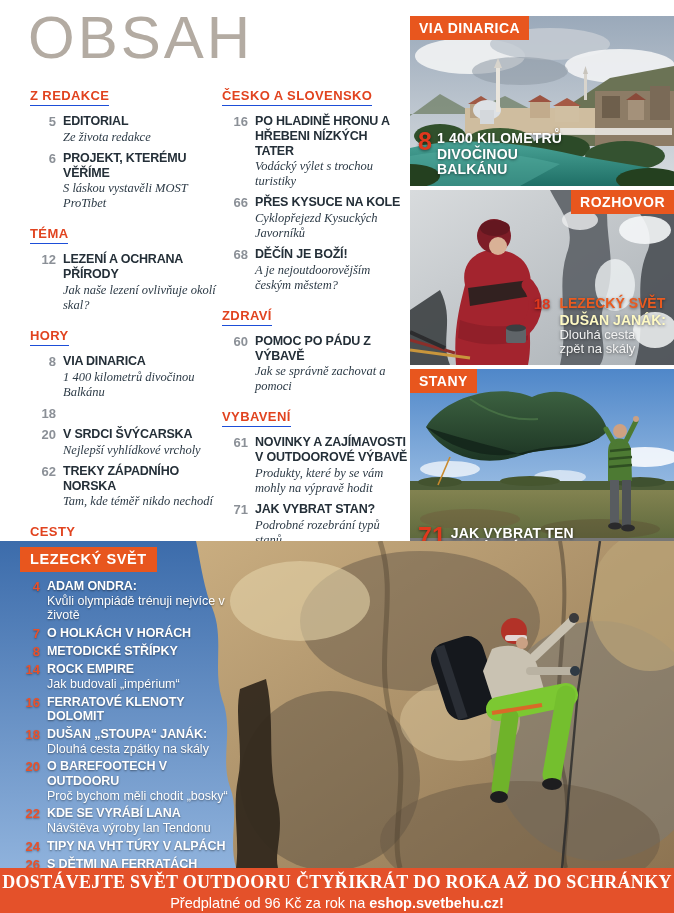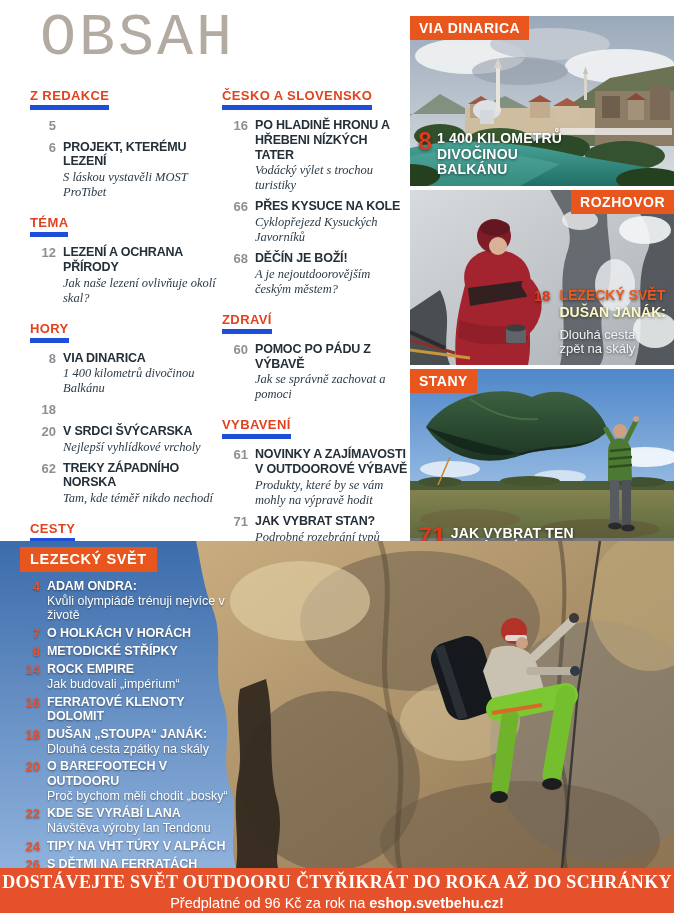--- a/index.html
+++ b/index.html
@@ -1,29 +1,29 @@
 <!DOCTYPE html>
 <html><head>
 <meta charset="utf-8">
 <style>
   html,body{margin:0;padding:0;background:#ffffff;}
   .page{position:relative;width:674px;height:913px;background:#ffffff;overflow:hidden;
         font-family:"Liberation Sans",sans-serif;}
 
   
-  .obsah{position:absolute;left:40px;top:8px;font-family:Liberation Mono, monospace;
+  .obsah{position:absolute;left:28px;top:8px;font-family:Liberation Sans, sans-serif;
          font-size:60px;line-height:1;letter-spacing:3px;color:#b3aba2;font-weight:400;}
 
   
   .col{position:absolute;top:86px;}
   .col-left{left:30px;width:186px;}
   .col-mid{left:222px;width:186px;}
   .sec{margin-bottom:13px;}
   .sec-title{display:inline-block;color:#e1431f;font-weight:bold;font-size:13px;
-             letter-spacing:.4px;border-bottom:5px solid #1d4ed8;padding-bottom:2px;margin-bottom:8px;}
+             letter-spacing:.4px;border-bottom:1px solid #1d4ed8;padding-bottom:2px;margin-bottom:8px;}
   .entry{display:flex;margin-bottom:6px;}
   .entry-num{flex:0 0 26px;text-align:right;padding-right:7px;color:#8b9097;
              font-weight:bold;font-size:13px;line-height:1.2;}
   .entry-body{flex:1;min-width:0;}
   .entry-title{display:block;color:#242f38;font-weight:bold;font-size:12.5px;
                line-height:1.18;letter-spacing:-.2px;}
   .entry-sub{display:block;font-family:"Liberation Serif",serif;font-style:italic;
              color:#2c3a46;font-size:12.5px;line-height:1.2;margin-top:1px;}
   .entry-sub:empty{display:none;}
 
@@ -39,21 +39,21 @@
   .caption{position:absolute;display:flex;align-items:flex-start;gap:5px;
            text-shadow:0 1px 3px rgba(0,0,0,.5);}
   .cap-num{color:#e0381d;font-size:25px;font-weight:bold;line-height:.85;}
   .cap-text{color:#fff;font-weight:bold;font-size:14px;line-height:1.12;letter-spacing:.2px;text-transform:uppercase;}
   #cap1{left:8px;bottom:8px;width:160px;}
   #cap3{left:8px;bottom:8px;width:180px;}
   #cap2{right:8px;bottom:8px;}
   .cap2-num{color:#e0381d;font-size:15px;font-weight:bold;line-height:1.1;padding-right:4px;}
   .cap2-tag{color:#ea5a1f;font-weight:bold;font-size:14px;line-height:1.1;}
   .cap2-name{color:#fef9c3;font-weight:bold;font-size:14px;line-height:1.15;}
-  .cap2-sub{color:#f2f2f2;font-size:13px;line-height:1.12;width:92px;margin-top:8px;}
+  .cap2-sub{color:#f2f2f2;font-size:13px;line-height:1.12;width:92px;}
 
   
   .bottom-photo{position:absolute;left:0;top:541px;width:674px;height:327px;overflow:hidden;background:#5d86bd;}
   .bottom-photo svg{position:absolute;left:0;top:0;display:block;}
   .lz-banner{position:absolute;left:20px;top:6px;background:#e8561e;color:#fff;font-weight:bold;
              font-size:14.5px;letter-spacing:.6px;padding:4px 10px;line-height:1.15;}
   .lz-list{position:absolute;left:14px;top:38px;width:224px;}
   .lz-entry{display:flex;margin-bottom:3px;}
   .lz-num{flex:0 0 26px;text-align:right;padding-right:7px;color:#e8512a;font-weight:bold;
           font-size:13px;line-height:1.18;text-shadow:0 1px 2px rgba(0,0,0,.35);}
@@ -78,25 +78,29 @@
 <div class="page">
 
   <div class="obsah">OBSAH</div>
 
   <div class="col col-left">
 
     <div class="sec">
       <span class="sec-title">Z REDAKCE</span>
       <div class="entry">
         <span class="entry-num">5</span>
+        <span class="entry-body">
+            <span class="entry-title">EDITORIAL</span>
+            <span class="entry-sub">Ze života redakce</span>
+          </span>
       </div>
       <div class="entry">
         <span class="entry-num">6</span>
         <span class="entry-body">
-            <span class="entry-title">PROJEKT, KTERÉMU LEZENÍ</span>
+            <span class="entry-title">PROJEKT, KTERÉMU VĚŘÍME</span>
             <span class="entry-sub">S láskou vystavěli MOST ProTibet</span>
           </span>
       </div>
     </div>
 
     <div class="sec">
       <span class="sec-title">TÉMA</span>
       <div class="entry">
         <span class="entry-num">12</span>
         <span class="entry-body">

